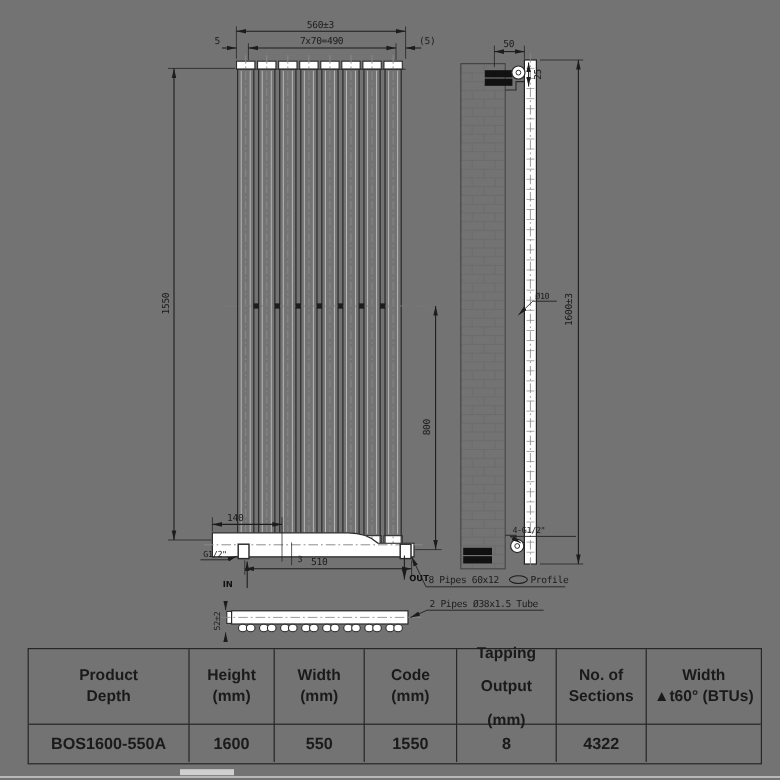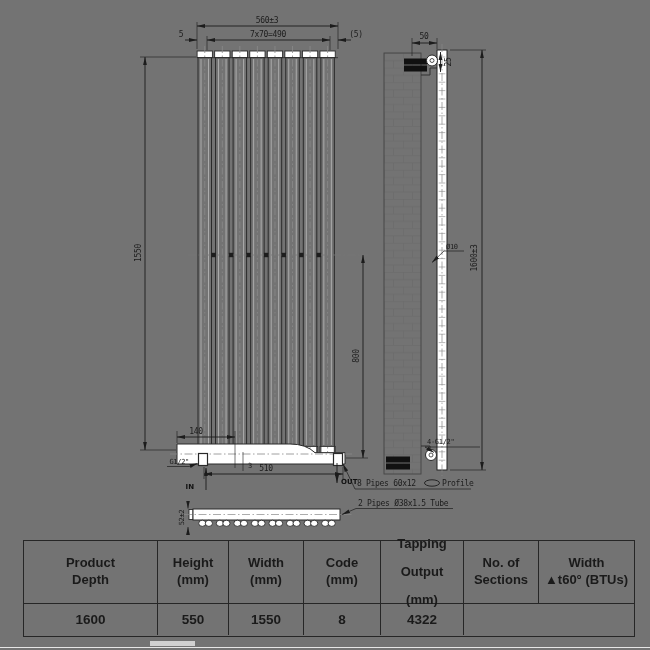--- a/index.html
+++ b/index.html
@@ -363,19 +363,20 @@
     </div>
     <div class="cell">
       <span>No. of</span>
       <span>Sections</span>
     </div>
     <div class="cell">
       <span>Width</span>
       <span>▲t60° (BTUs)</span>
     </div>
 
+    <div class="cell datarow">BOS1600-550A</div>
     <div class="cell datarow">1600</div>
     <div class="cell datarow">550</div>
     <div class="cell datarow">1550</div>
     <div class="cell datarow">8</div>
     <div class="cell datarow">4322</div>
   </div>
 </div>
 
 </body></html>

